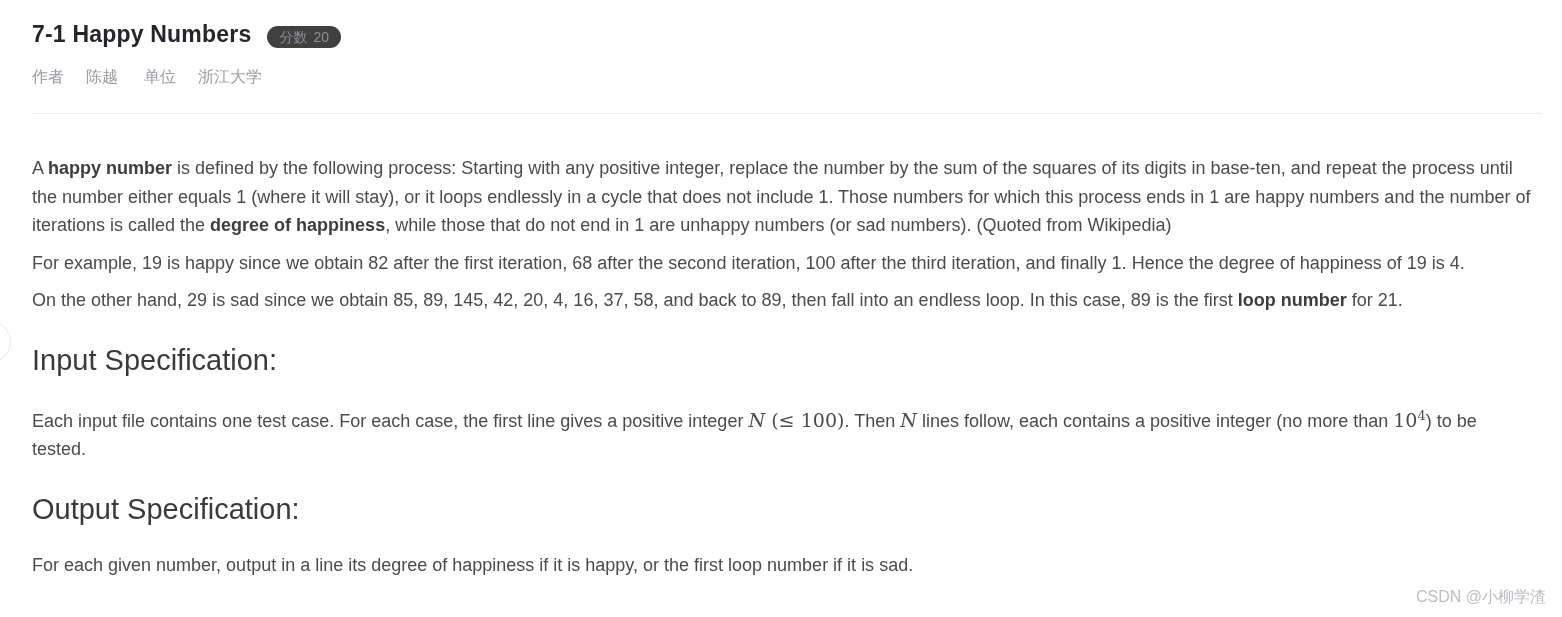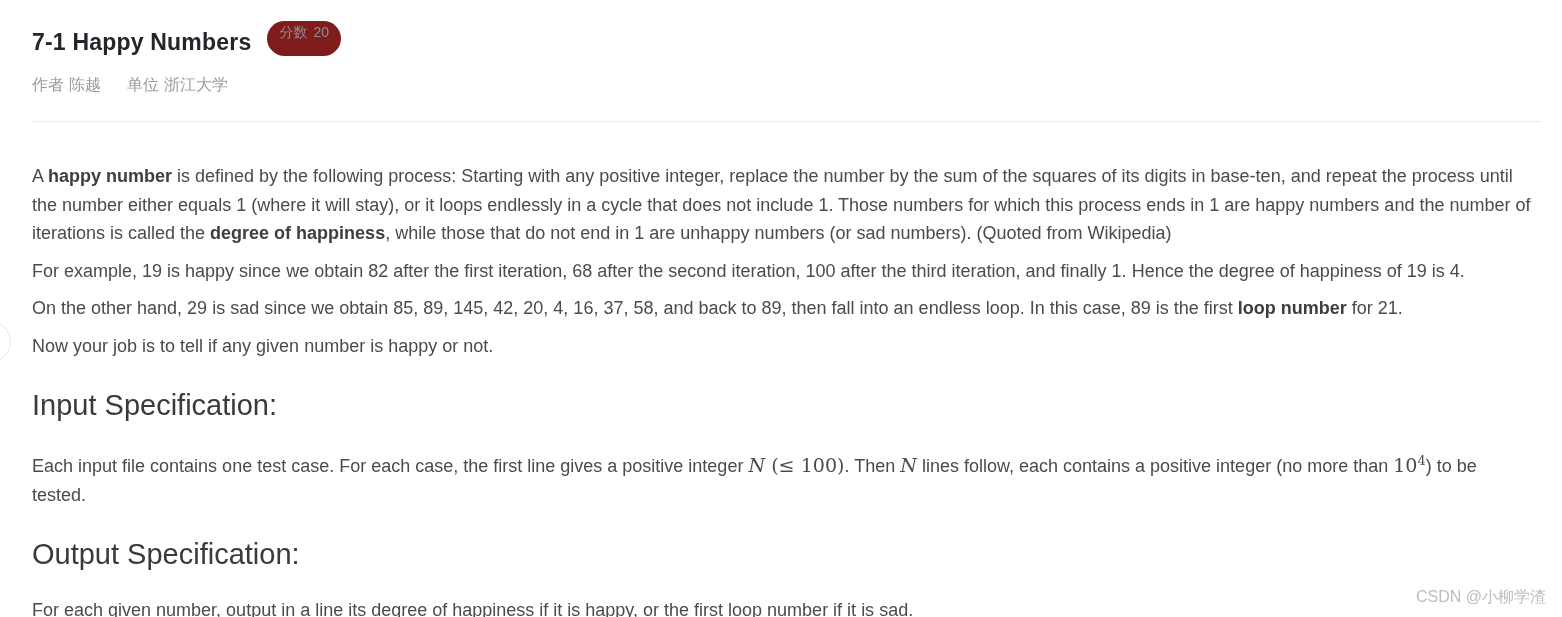--- a/index.html
+++ b/index.html
@@ -10,29 +10,29 @@
     font-family: "Liberation Sans", "DejaVu Sans", sans-serif;
     overflow: hidden;
     position: relative;
   }
   .page { position: relative; width: 100%; height: 100%; padding: 21px 20px 0 32px; }
 
   
   .title-row { display: flex; align-items: flex-end; gap: 16px; }
   .page-title { margin: 0; font-size: 23px; font-weight: 700; color: #25252b; letter-spacing: .2px; }
   .badge {
-    background: #7f1d1d; border-radius: 100px; padding: 4px 12px 17px;
+    background: #404040; border-radius: 100px; padding: 4px 12px 4px;
     font-size: 14px; color: #8e8e96; display: inline-flex; gap: 6px; align-items: center;
     line-height: 1;
   }
   .toolbar-row { margin-top: 19px; display: flex; justify-content: space-between; align-items: center; }
   .toolbar { display: flex; gap: 20px; }
   .toolbar a { color: #9b9ba1; font-size: 16px; text-decoration: none; cursor: pointer; }
   .meta { display: flex; gap: 26px; color: #9b9ba1; font-size: 16px; }
-  .meta-item .val { margin-left: 5px; }
+  .meta-item .val { margin-left: 22px; }
   .divider { margin-top: 25px; border-bottom: 1px solid #ececef; }
 
   
   .content { margin-top: 40px; max-width: 1512px; }
   p.body { margin: 0 8px 9px 0; font-size: 18px; line-height: 28.5px; color: #4b4b4b; }
   .bold { font-weight: 700; color: #3e3e3e; }
   .math { font-family: "DejaVu Serif", "Liberation Serif", serif; font-size: 1.06em; }
   .math-italic { font-style: italic; }
   sup.math { font-size: 0.72em; }
   h2.section-heading { margin: 29px 0 25px 0; font-size: 29px; font-weight: 400; color: #3a3a3a; }
@@ -73,21 +73,20 @@
       </span>
     </div>
   </div>
 
   <div class="divider"></div>
 
   <div class="content">
     <p class="body"><span>A </span><span class="bold">happy number</span><span> is defined by the following process: Starting with any positive integer, replace the number by the sum of the squares of its digits in base-ten, and repeat the process until the number either equals 1 (where it will stay), or it loops endlessly in a cycle that does not include 1. Those numbers for which this process ends in 1 are happy numbers and the number of iterations is called the </span><span class="bold">degree of happiness</span><span>, while those that do not end in 1 are unhappy numbers (or sad numbers). (Quoted from Wikipedia)</span></p>
     <p class="body"><span>For example, 19 is happy since we obtain 82 after the first iteration, 68 after the second iteration, 100 after the third iteration, and finally 1. Hence the degree of happiness of 19 is 4.</span></p>
     <p class="body"><span>On the other hand, 29 is sad since we obtain 85, 89, 145, 42, 20, 4, 16, 37, 58, and back to 89, then fall into an endless loop. In this case, 89 is the first </span><span class="bold">loop number</span><span> for 21.</span></p>
-    <p class="body"><span>Now your job is to tell if any given number is happy or not.</span></p>
 
     <h2 class="section-heading">Input Specification:</h2>
     <p class="body"><span>Each input file contains one test case. For each case, the first line gives a positive integer </span><span class="math math-italic">N</span><span class="math"> (≤ 100)</span><span>. Then </span><span class="math math-italic">N</span><span> lines follow, each contains a positive integer (no more than </span><span class="math">10</span><sup class="math">4</sup><span>) to be tested.</span></p>
 
     <h2 class="section-heading">Output Specification:</h2>
     <p class="body"><span>For each given number, output in a line its degree of happiness if it is happy, or the first loop number if it is sad.</span></p>
   </div>
 
   <div class="panel-handle"></div>
 

